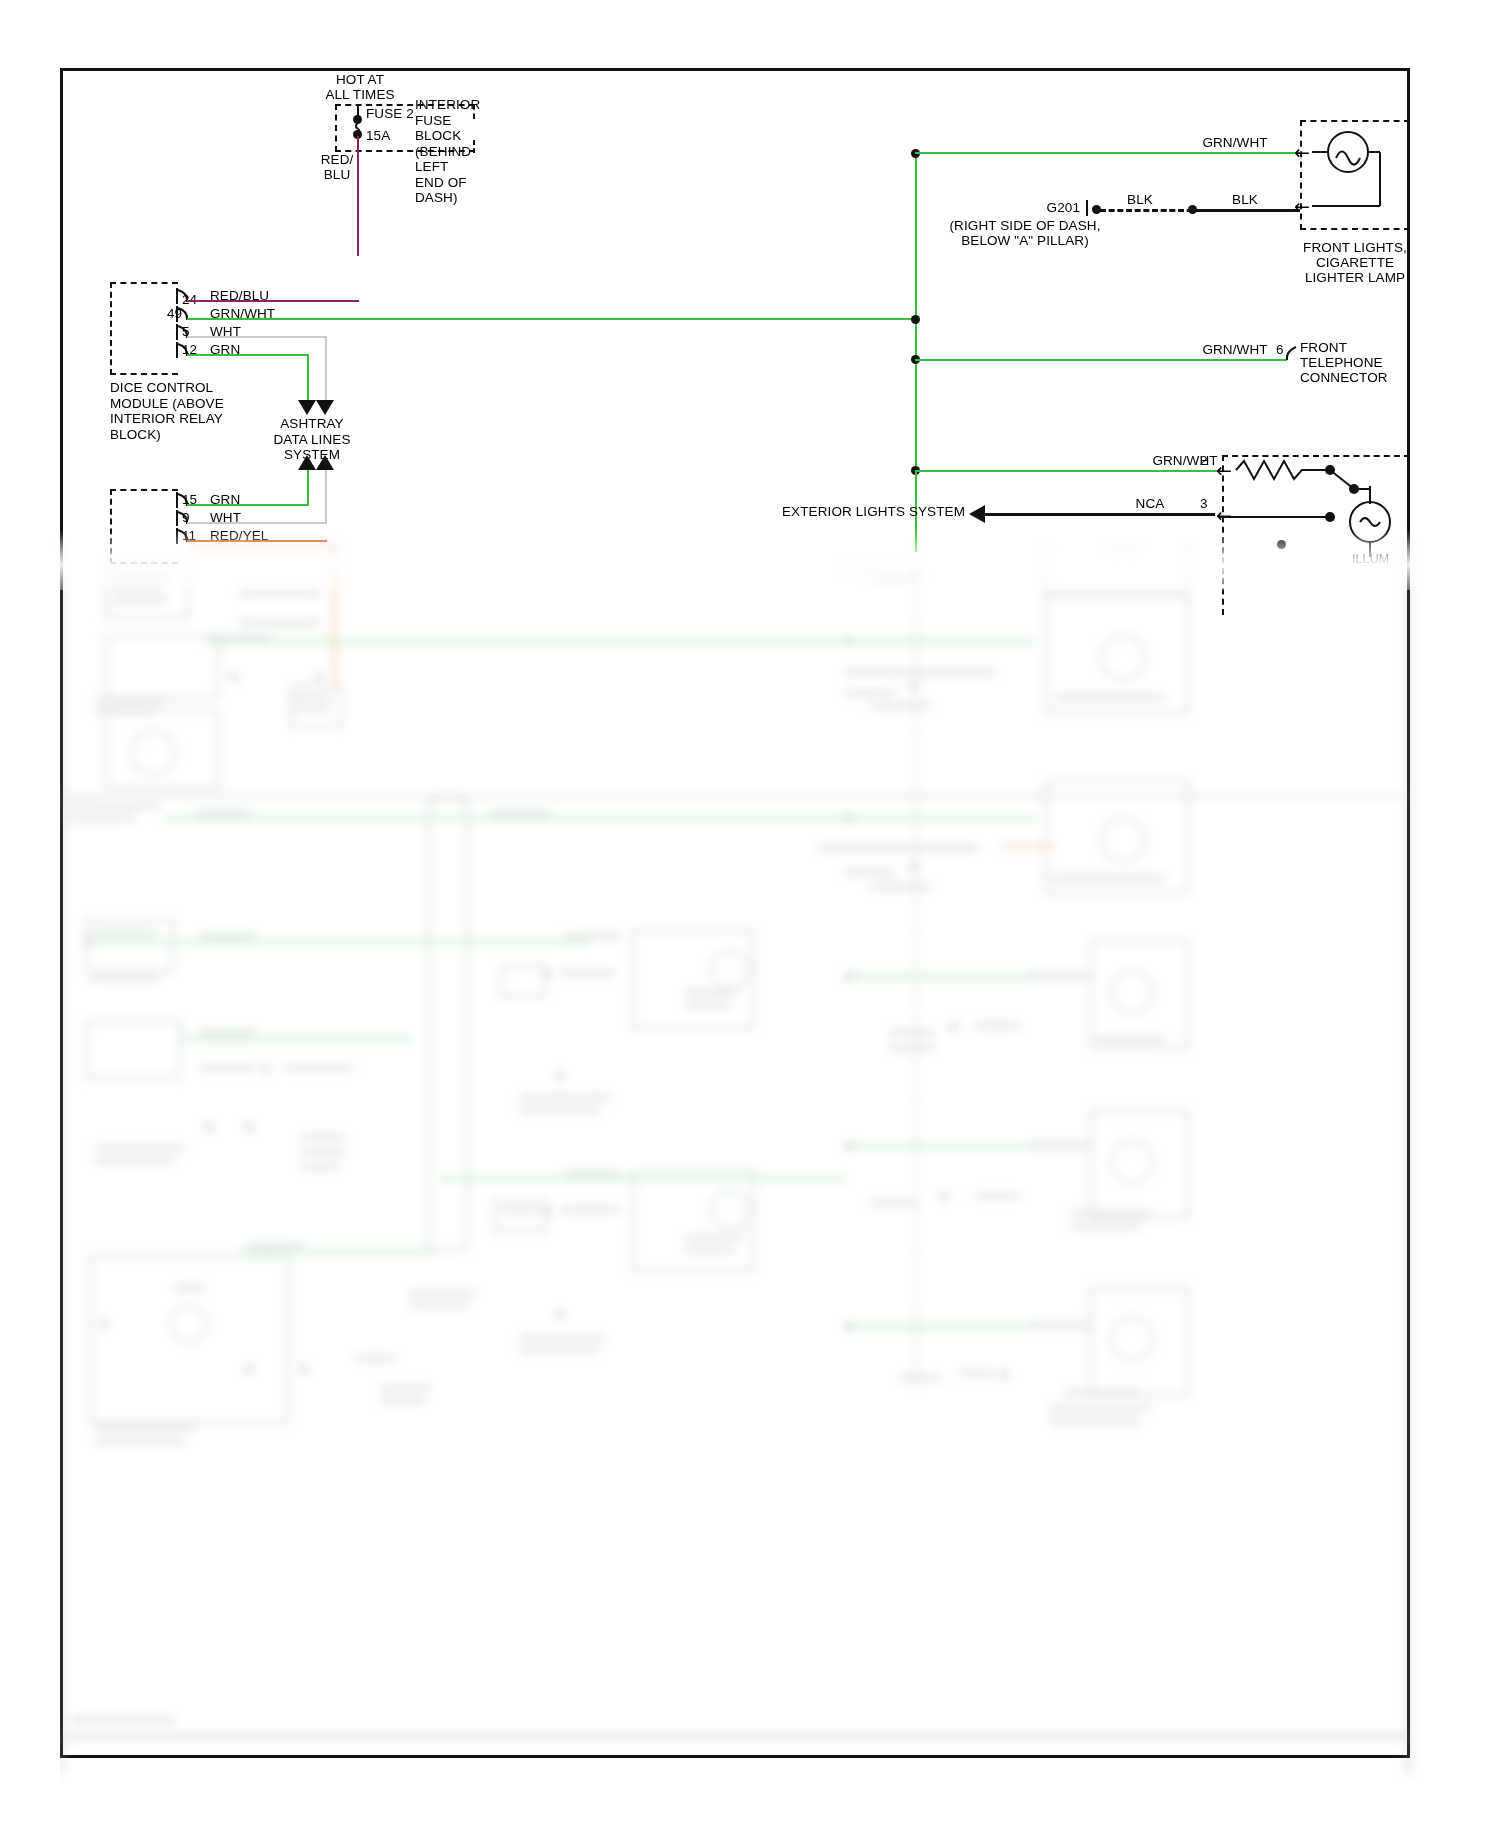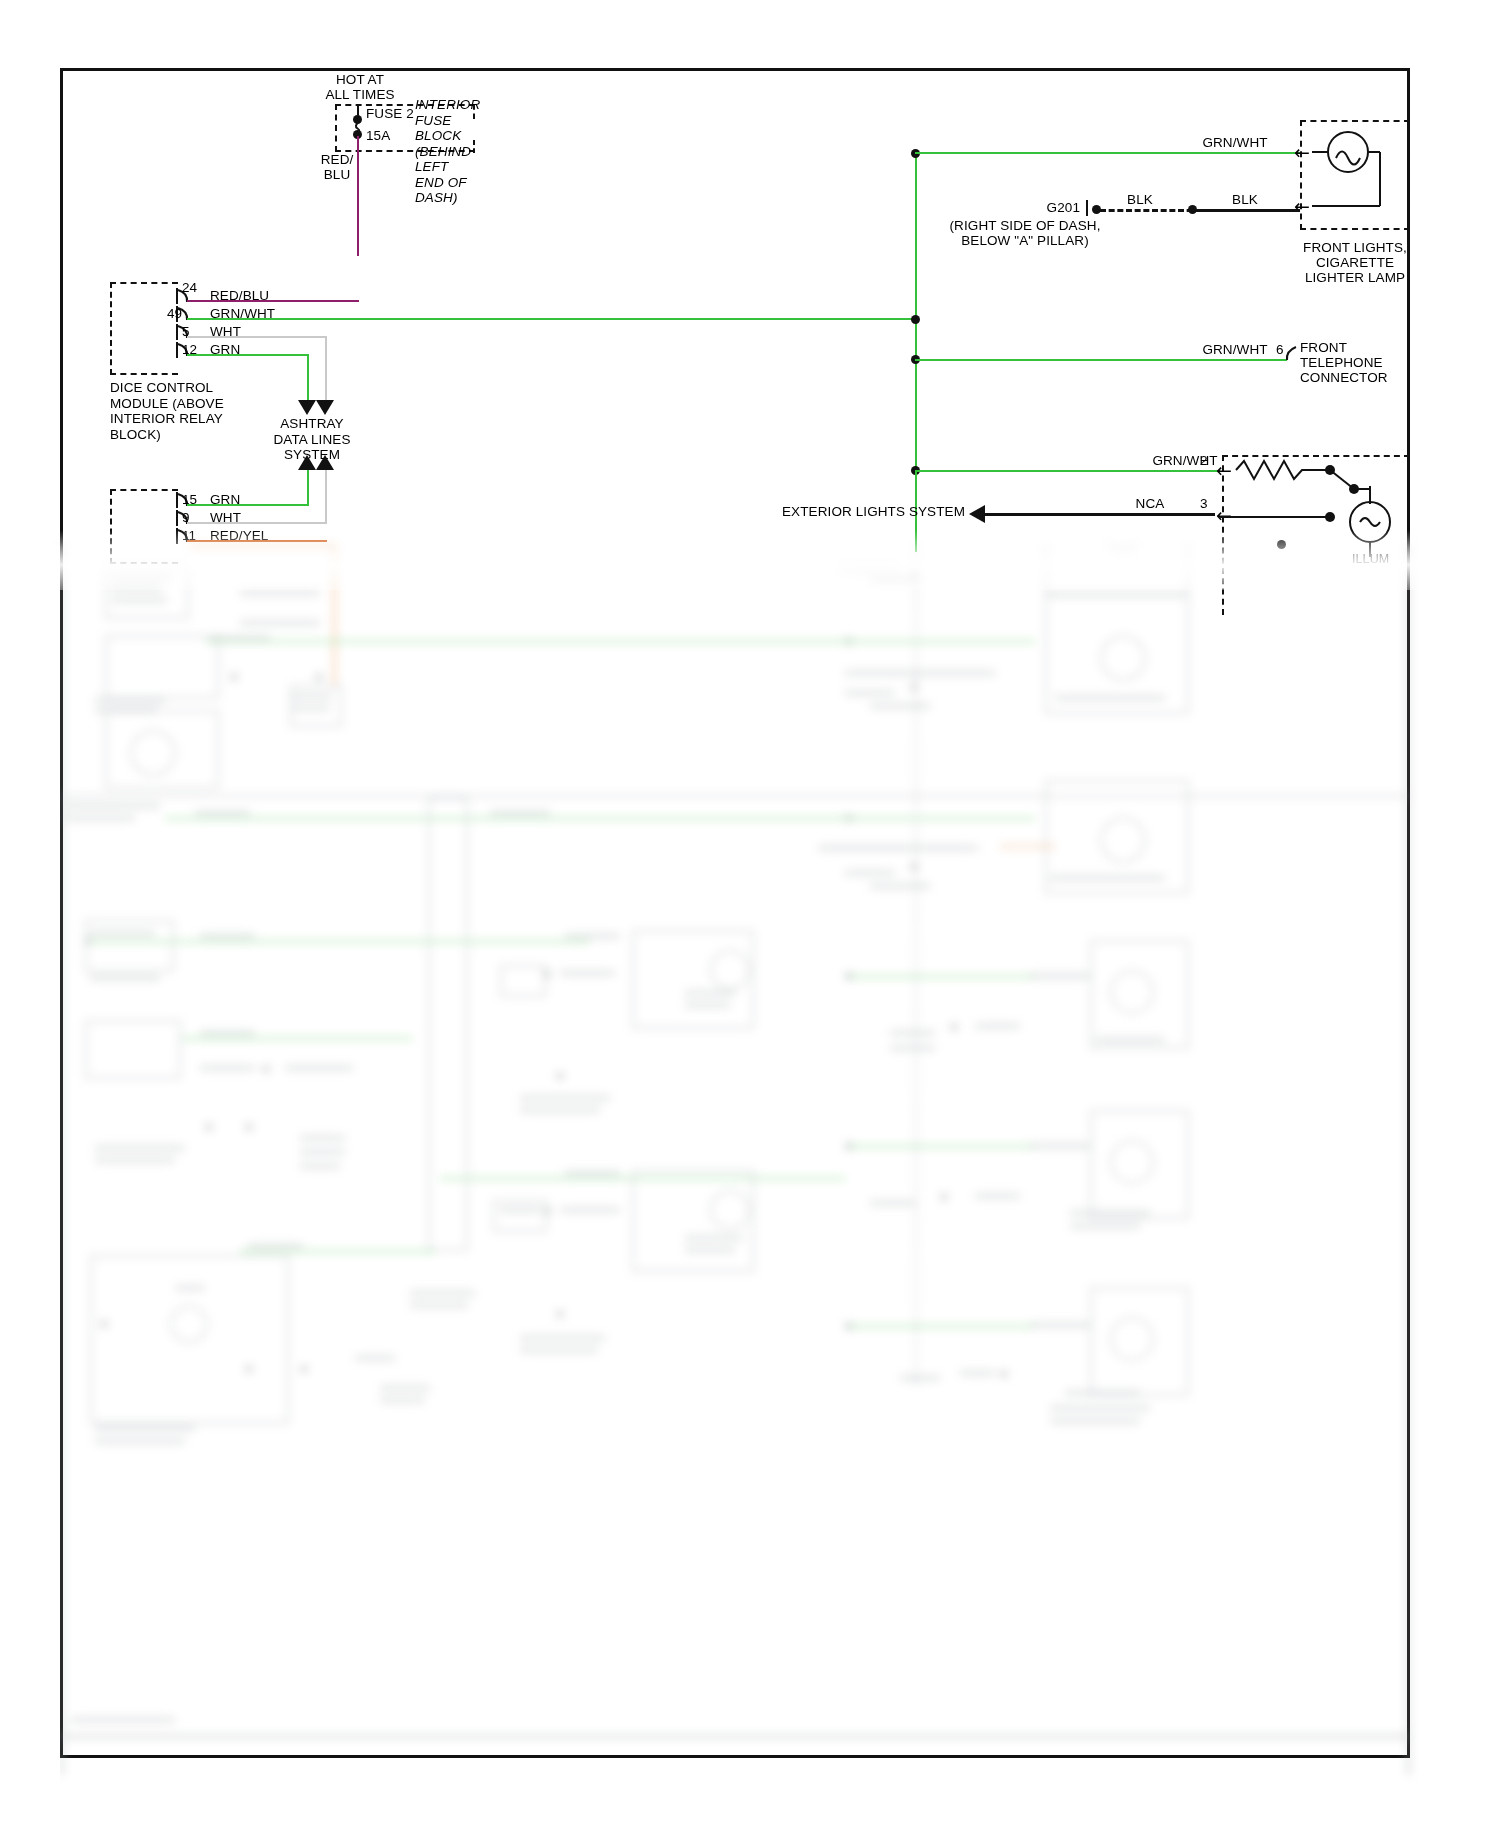--- a/index.html
+++ b/index.html
@@ -81,21 +81,21 @@
   <div class="vline w-blk" style="left:357px;top:104px;height:15px;"></div>
   <div class="dot" style="left:353px;top:115px;"></div>
   <div class="dot" style="left:353px;top:130px;"></div>
 
   <svg class="svgl" style="left:348px;top:117px;" width="22" height="20">
     <path d="M9.5 1 C 15 4, 4 8, 9.5 11.5 C 15 15, 6 17, 9.5 19" stroke="#111" stroke-width="2" fill="none"></path>
   </svg>
 
   <div class="lbl" style="left:366px;top:106px;"><span>FUSE 2</span></div>
   <div class="lbl" style="left:366px;top:128px;"><span>15A</span></div>
-  <div class="lbl" style="left:415px;top:97px;width:100px;"><span style="white-space:pre-line;font-style:italic;">INTERIOR
+  <div class="lbl" style="left:415px;top:97px;width:100px;"><span style="white-space:pre-line;">INTERIOR
 FUSE
 BLOCK (BEHIND
 LEFT
 END OF
 DASH)</span></div>
 
   <div class="vline w-redblu" style="left:357px;top:136px;height:120px;"></div>
   <div class="lbl c" style="left:307px;top:152px;width:60px;"><span>RED/</span></div>
   <div class="lbl c" style="left:307px;top:167px;width:60px;"><span>BLU</span></div>
 
@@ -106,21 +106,21 @@
   <div class="pinbar" style="left:176px;top:324px;"></div>
   <div class="pinbar" style="left:176px;top:342px;"></div>
 
   <svg class="svgl" style="left:176px;top:286px;" width="18" height="96">
     <path d="M2 4 q10 3 9 12" stroke="#111" stroke-width="2" fill="none"></path>
     <path d="M2 22 q10 3 9 12" stroke="#111" stroke-width="2" fill="none"></path>
     <path d="M2 40 q10 3 9 12" stroke="#111" stroke-width="2" fill="none"></path>
     <path d="M2 58 q10 3 9 12" stroke="#111" stroke-width="2" fill="none"></path>
   </svg>
 
-  <div class="lbl" style="left:182px;top:280px;"><span>24</span></div>
+  <div class="lbl" style="left:182px;top:292px;"><span>24</span></div>
   <div class="lbl" style="left:210px;top:288px;"><span>RED/BLU</span></div>
   <div class="lbl" style="left:167px;top:306px;"><span>49</span></div>
   <div class="lbl" style="left:210px;top:306px;"><span>GRN/WHT</span></div>
   <div class="lbl" style="left:182px;top:324px;"><span>5</span></div>
   <div class="lbl" style="left:210px;top:324px;"><span>WHT</span></div>
   <div class="lbl" style="left:182px;top:342px;"><span>12</span></div>
   <div class="lbl" style="left:210px;top:342px;"><span>GRN</span></div>
 
   <div class="wire w-redblu" style="left:187px;top:300px;width:172px;"></div>
 

